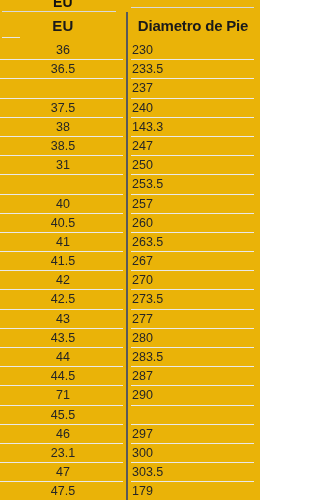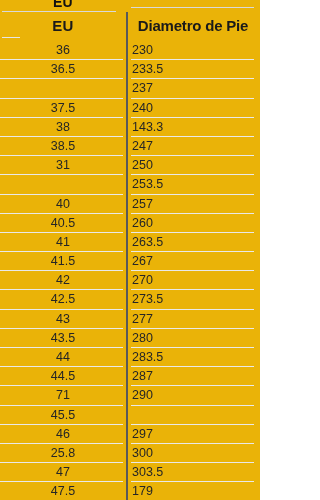--- a/index.html
+++ b/index.html
@@ -296,21 +296,21 @@
         <div class="rule-left"></div>
         <div class="rule-right"></div>
       </div>
       <div class="row">
         <div class="cell cell-eu">46</div>
         <div class="cell cell-diam">297</div>
         <div class="rule-left"></div>
         <div class="rule-right"></div>
       </div>
       <div class="row">
-        <div class="cell cell-eu">25.8</div>
+        <div class="cell cell-eu">23.1</div>
         <div class="cell cell-diam">300</div>
         <div class="rule-left"></div>
         <div class="rule-right"></div>
       </div>
       <div class="row">
         <div class="cell cell-eu">47</div>
         <div class="cell cell-diam">303.5</div>
         <div class="rule-left"></div>
         <div class="rule-right"></div>
       </div>

